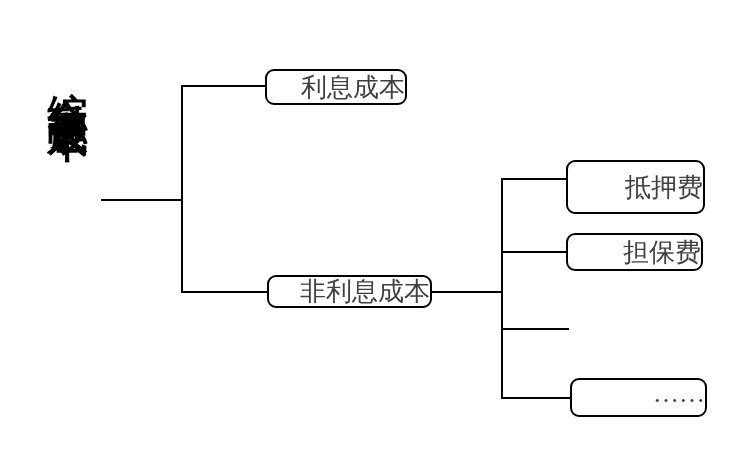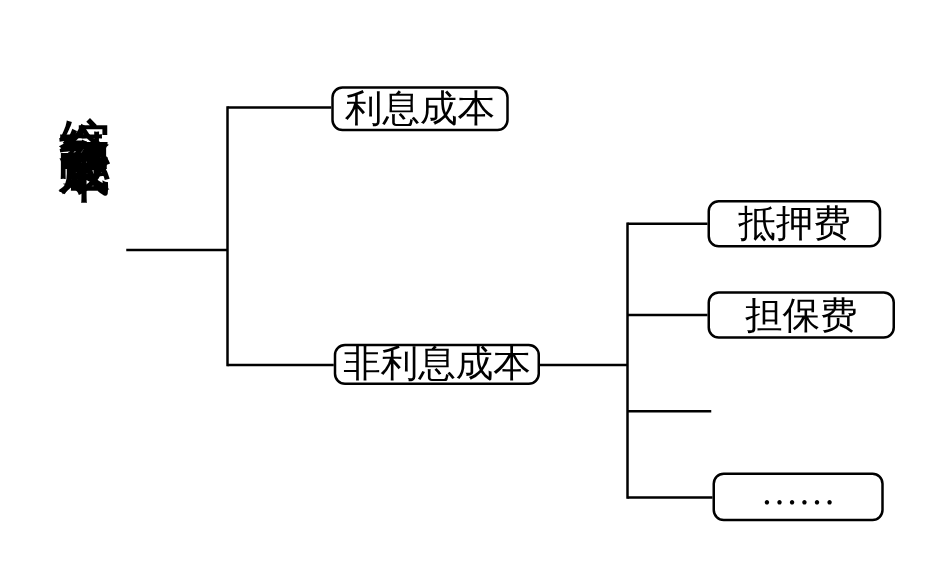--- a/index.html
+++ b/index.html
@@ -37,29 +37,29 @@
     white-space: nowrap;
   }
   .node {
     position: absolute;
     box-sizing: border-box;
     border: 2px solid #000000;
     border-radius: 9px;
     background: #ffffff;
     display: flex;
     align-items: center;
-    justify-content: center;
-    font-size: 30px;
-    color: #000000;
+    justify-content: flex-end;
+    font-size: 26px;
+    color: #404040;
     white-space: nowrap;
   }
   .node-interest      { left: 265px; top: 69px;  width: 142px; height: 36px; }
   .node-non-interest  { left: 267px; top: 275px; width: 165px; height: 33px; }
-  .node-mortgage      { left: 566px; top: 160px; width: 139px; height: 38px; }
-  .node-guarantee     { left: 566px; top: 233px; width: 150px; height: 38px; }
+  .node-mortgage      { left: 566px; top: 160px; width: 139px; height: 54px; }
+  .node-guarantee     { left: 566px; top: 233px; width: 137px; height: 38px; }
   .node-intermediary  { left: 569px; top: 311px; width: 161px; height: 36px; }
   .node-ellipsis      { left: 570px; top: 378px; width: 137px; height: 39px; }
   .node-ellipsis span { position: relative; top: -4px; }
 </style>
 </head>
 <body>
 
 <div class="canvas">
 
   <svg class="connectors" viewBox="0 0 750 459" xmlns="http://www.w3.org/2000/svg">

